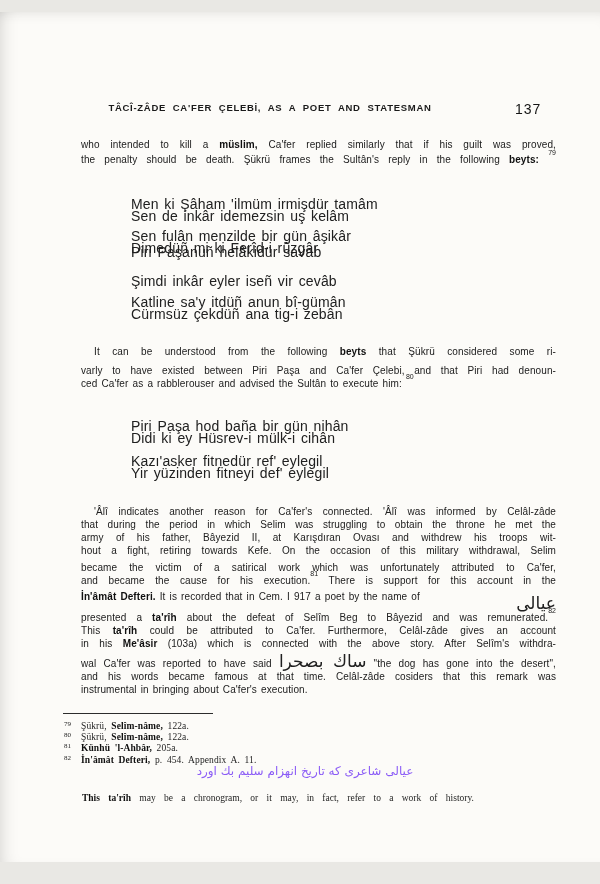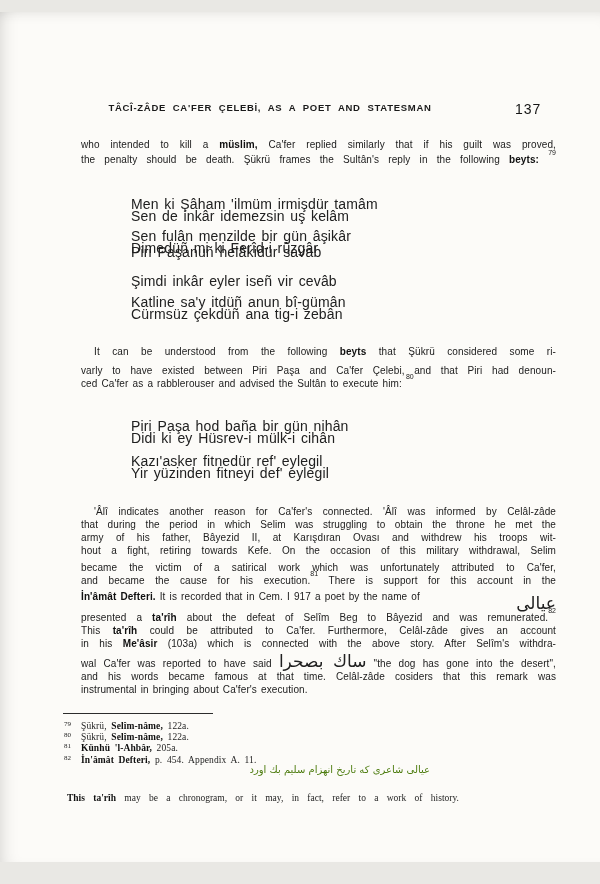--- a/index.html
+++ b/index.html
@@ -35,25 +35,25 @@
     font-size:14px; word-spacing:1.6px; letter-spacing:0.15px; color:#202020;
   }
   .fn-rule { position:absolute; left:63px; top:701px; width:150px; border-top:1.6px solid #2c2c2c; }
   .fn {
     position:absolute; left:64px; width:430px;
     font-family:Liberation Serif, serif; font-size:9.5px; color:#1d1d1d;
     word-spacing:2.2px; letter-spacing:0.1px;
   }
   .fn-marker { display:inline-block; width:17px; font-size:7px; vertical-align:3px; letter-spacing:0; }
   .fn-arabic {
-    position:absolute; top:752px; left:180px; width:250px; text-align:right;
-    direction:rtl; font-family:"DejaVu Sans", sans-serif; font-size:10px; color:#4d7c0f;
+    position:absolute; top:752px; left:180px; width:250px; text-align:center;
+    direction:rtl; font-family:"DejaVu Sans", sans-serif; font-size:12px; color:#8b5cf6;
   }
   .fn-note {
-    position:absolute; top:781px; left:67px; width:392px;
+    position:absolute; top:781px; left:82px; width:392px;
     font-family:"Liberation Serif", serif; font-size:9.5px; color:#1d1d1d;
     text-align:justify; text-align-last:justify; word-spacing:1.5px;
   }
 </style>
 </head>
 <body>
 
 <div class="page">
 
   <div>

